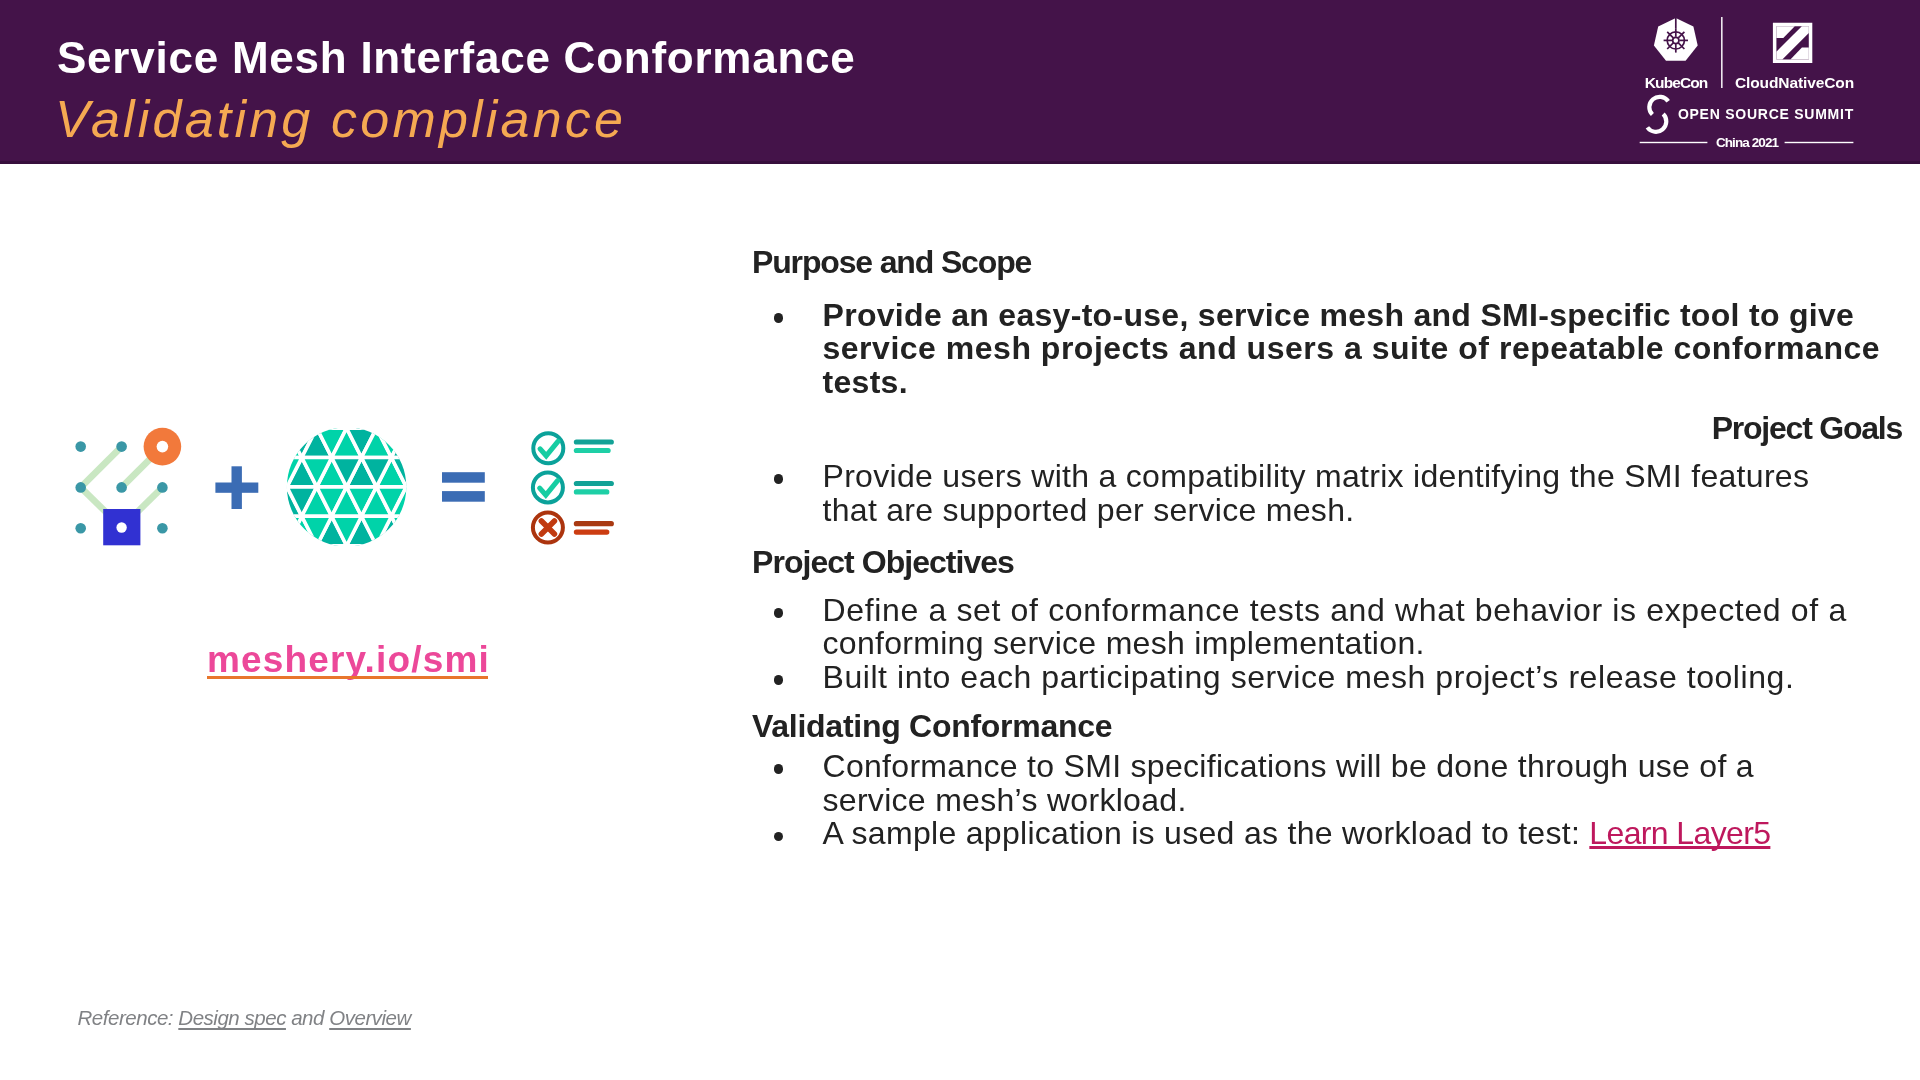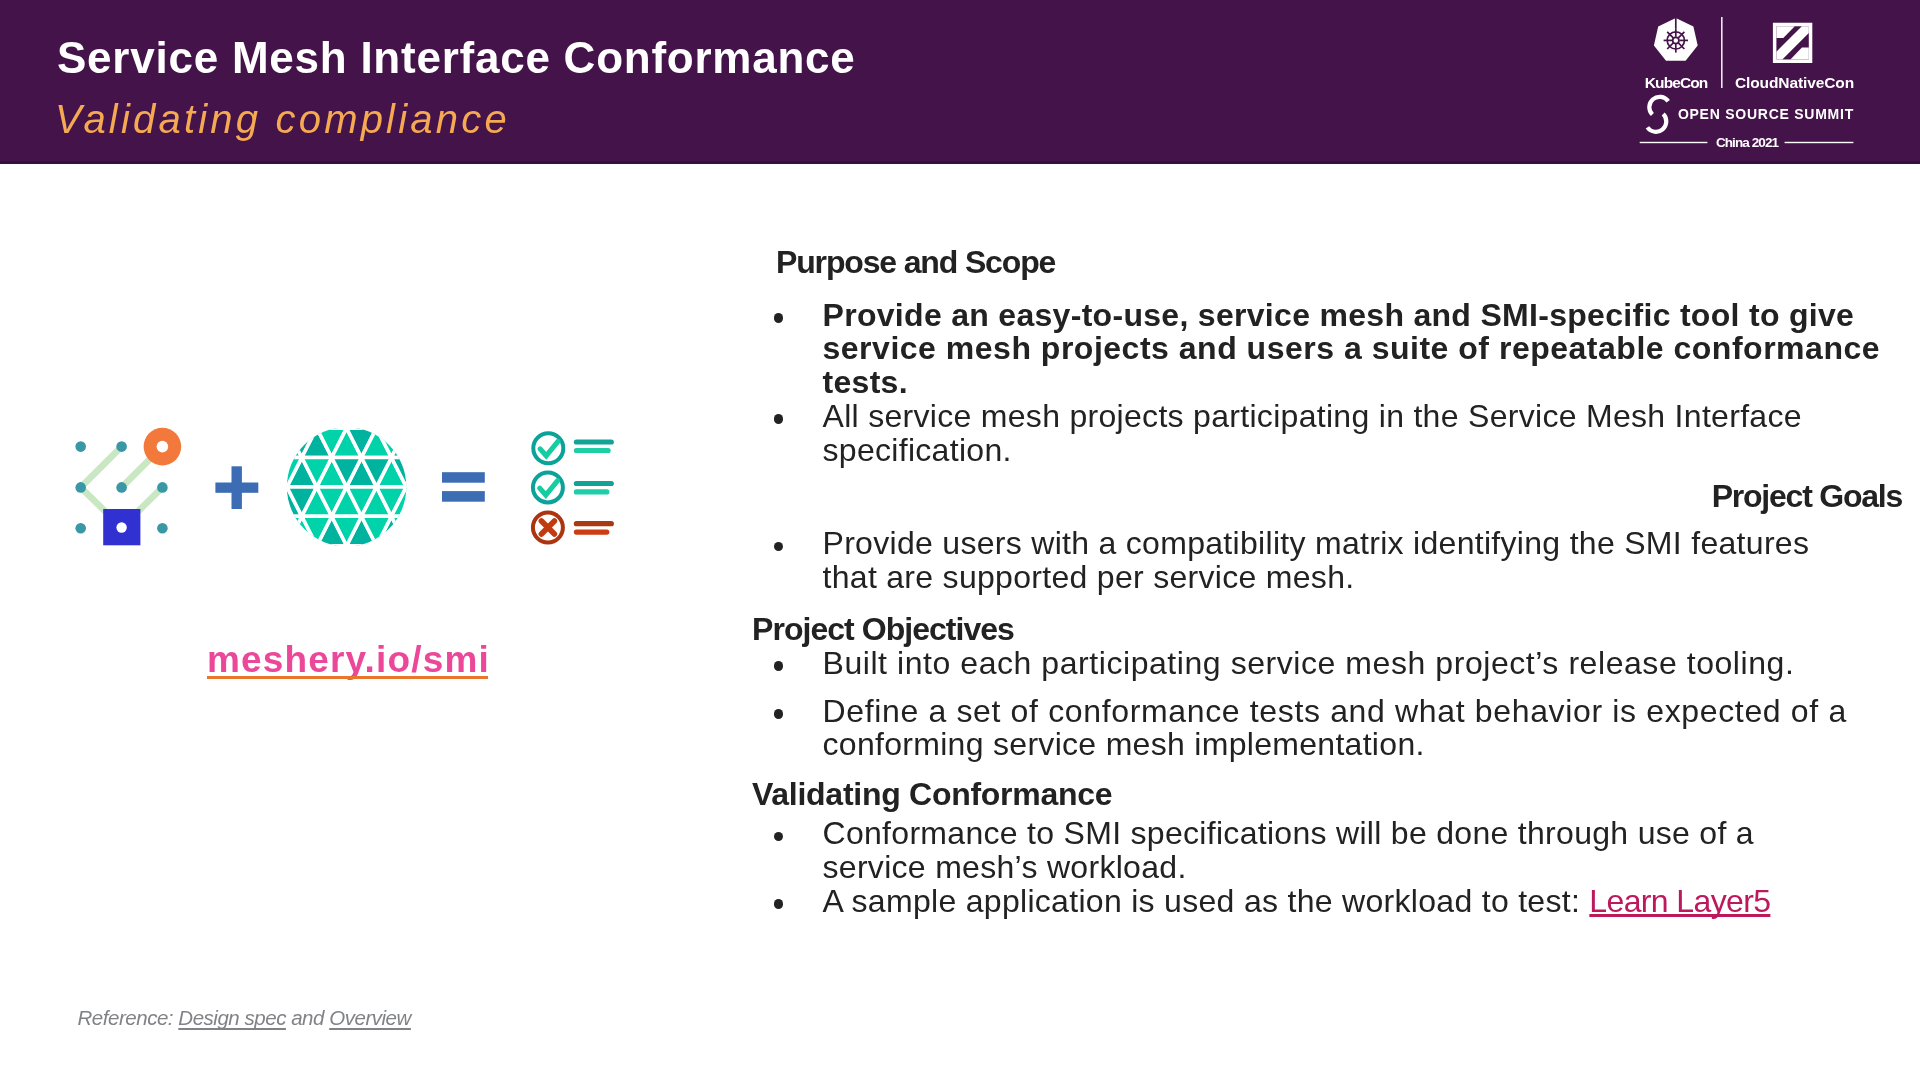--- a/index.html
+++ b/index.html
@@ -2,27 +2,27 @@
 <html><head>
 <meta charset="utf-8">
 <style>
   html,body { margin:0; padding:0; }
   body { width:1920px; height:1080px; background:#fff; position:relative; overflow:hidden;
          font-family:"Liberation Sans", sans-serif; }
   .banner { position:absolute; left:0; top:0; width:1920px; height:161px; background:#441349;
             border-bottom:3px solid #370f3c; }
   .title { position:absolute; left:57px; top:24px; font-size:44px; font-weight:bold; color:#fff;
            white-space:nowrap; line-height:68px; letter-spacing:0.76px; }
-  .subtitle { position:absolute; left:55px; top:97px; font-size:40px; font-style:italic; color:#F5A952;
+  .subtitle { position:absolute; left:55px; top:97px; font-size:52px; font-style:italic; color:#F5A952;
               white-space:nowrap; line-height:45px; letter-spacing:3.2px; }
 
   .col { position:absolute; left:752px; top:246.3px; width:1150px; font-size:32px; line-height:33.7px;
          color:#222222; letter-spacing:0.3px; }
   .col .h { font-weight:bold; }
-  .ls1 { letter-spacing:-1.15px;margin-left:24px; } .ls2 { letter-spacing:-1.23px; } .ls3 { letter-spacing:-0.96px; } .ls4 { letter-spacing:-0.27px; }
+  .ls1 { letter-spacing:-1.15px; } .ls2 { letter-spacing:-1.23px; } .ls3 { letter-spacing:-0.96px; } .ls4 { letter-spacing:-0.27px; }
   .col .b { position:relative; padding-left:70.5px; }
   .col .b .dot { position:absolute; left:21.6px; top:14.4px; width:9.7px; height:9.7px; border-radius:50%; background:#222; font-size:0; }
   .lsx { letter-spacing:0.65px; } .lsy { letter-spacing:0.51px; } .lsz { letter-spacing:0.56px; }
   .mt-b { margin-top:18.7px;font-weight:bold; }  
   .mt-b2 { margin-top:14px; }
   .mt-b3 { margin-top:6px; }
   .mt-h { margin-top:12.3px;text-align:right; }  
   .mt-h3 { margin-top:18.6px; } 
   .mt-h2 { margin-top:15.6px; } 
   a.l5 { color:#be185d; text-decoration:underline; letter-spacing:-0.63px; text-underline-offset:2px; text-decoration-skip-ink:none; }
@@ -180,24 +180,23 @@
       <line x1="516.4" y1="112.1" x2="546.8" y2="112.1" stroke="#CC3D12" stroke-width="5.2"></line>
     </g>
   </svg>
 
   <div class="smi-link">meshery.io/smi</div>
   <div class="smi-underline"></div>
 
   <div class="col">
     <div class="h ls1">Purpose and Scope</div>
     <div class="b mt-b"><span class="dot">•</span>Provide an easy-to-use, service mesh and SMI-specific tool to give<br><span class="lsy">service mesh projects and users a suite of repeatable conformance</span><br>tests.</div>
-    <div class="b"><span class="dot">•</span>All service mesh projects participating in the Service Mesh Interface<br>specification.</div>
     <div class="h mt-h ls2">Project Goals</div>
     <div class="b mt-b2"><span class="dot">•</span>Provide users with a compatibility matrix identifying the SMI features<br>that are supported per service mesh.</div>
     <div class="h mt-h3 ls3">Project Objectives</div>
+    <div class="b mt-b2"><span class="dot">•</span><span class="lsx">Define a set of conformance tests and what behavior is expected of a</span><br>conforming service mesh implementation.</div>
     <div class="b"><span class="dot">•</span><span class="lsz">Built into each participating service mesh project’s release tooling.</span></div>
-    <div class="b mt-b2"><span class="dot">•</span><span class="lsx">Define a set of conformance tests and what behavior is expected of a</span><br>conforming service mesh implementation.</div>
     <div class="h mt-h2 ls4">Validating Conformance</div>
     <div class="b mt-b3"><span class="dot">•</span>Conformance to SMI specifications will be done through use of a<br>service mesh’s workload.</div>
     <div class="b"><span class="dot">•</span>A sample application is used as the workload to test: <a class="l5" href="#">Learn Layer5</a></div>
   </div>
 
   <div class="ref">Reference: <u>Design spec</u> and <u>Overview</u></div>
 
 </body></html>

